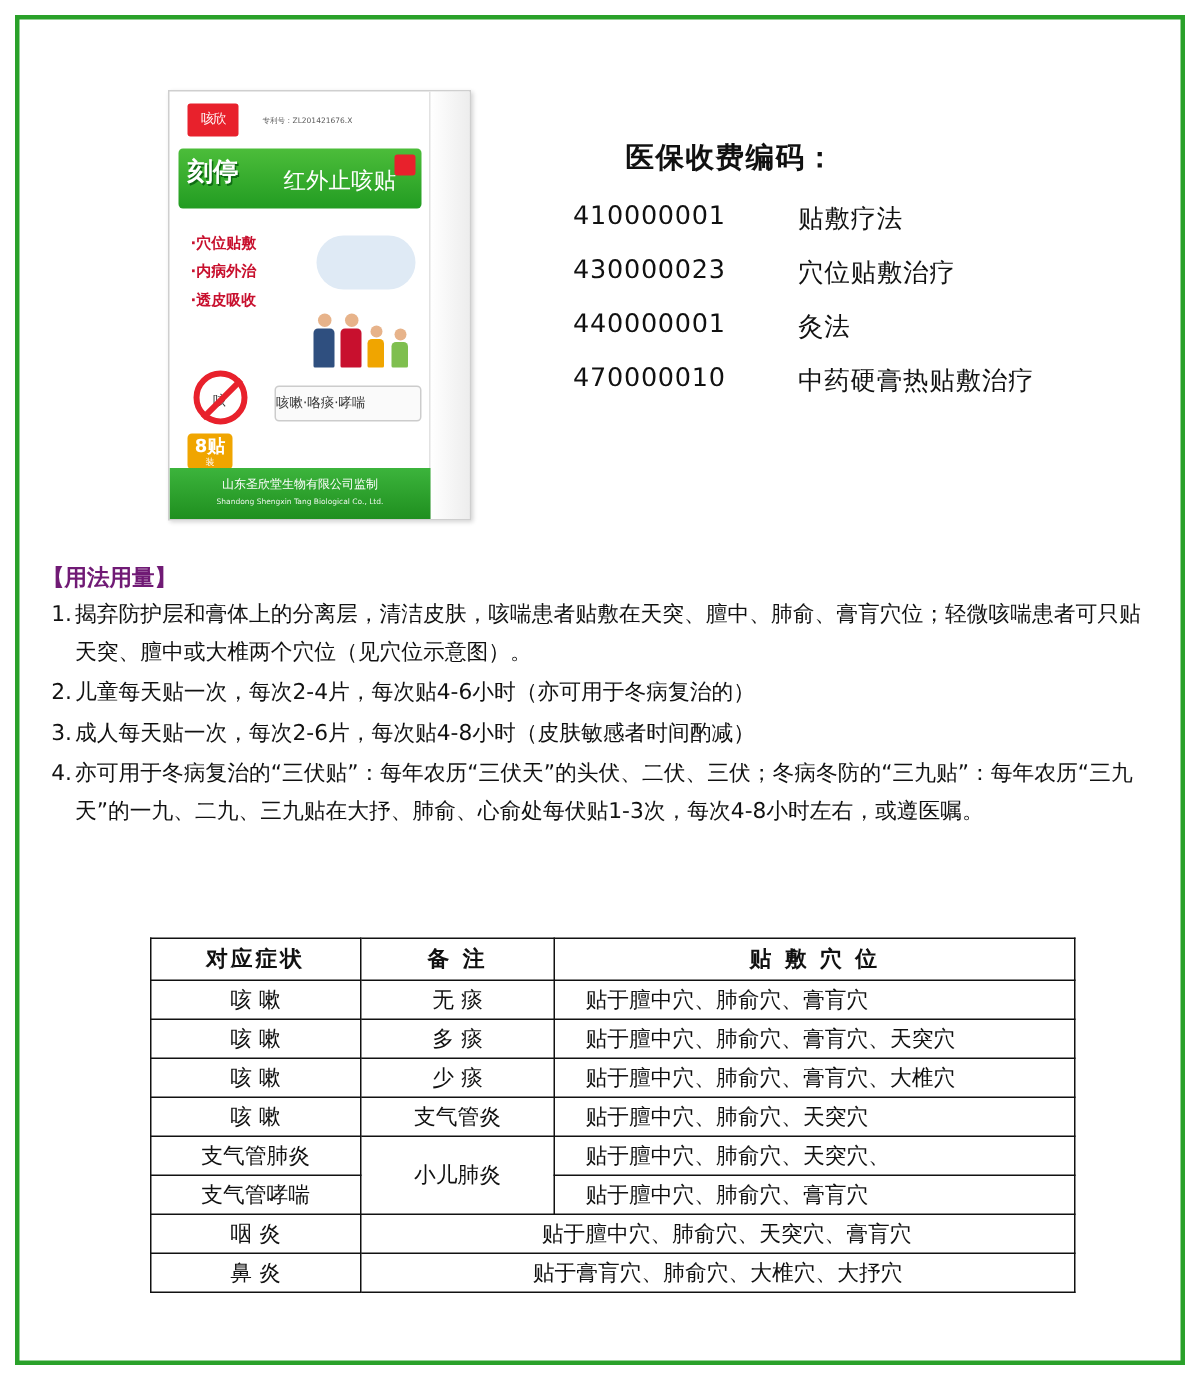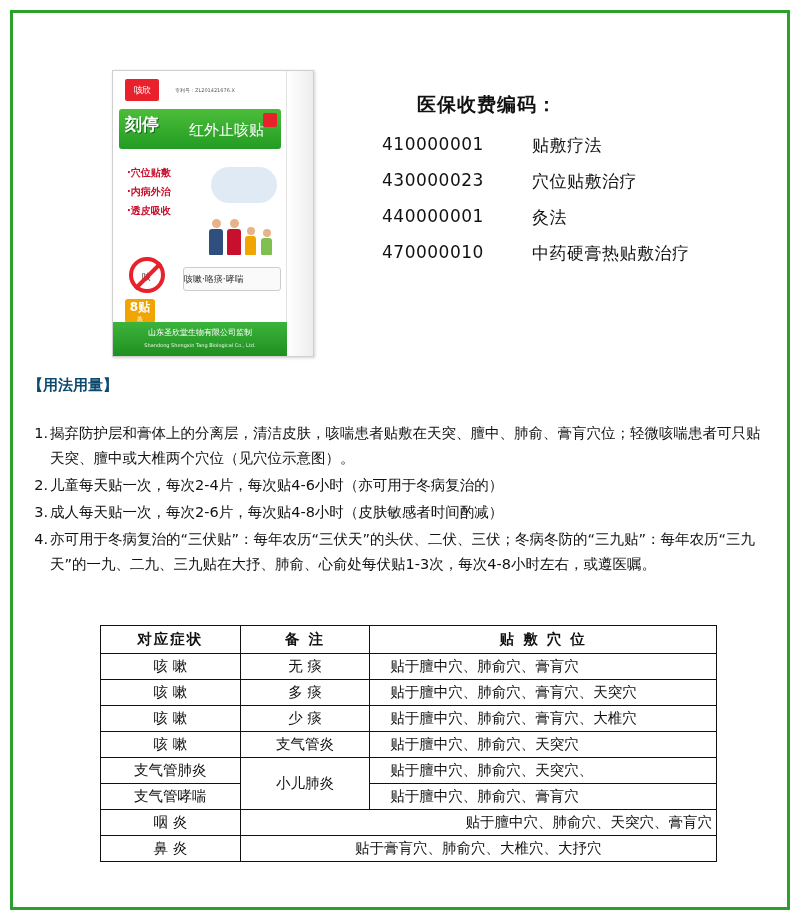--- a/index.html
+++ b/index.html
@@ -36,21 +36,20 @@
   .product-box {
     position: absolute;
     left: 112px;
     top: 60px;
     width: 200px;
     height: 285px;
     background: #ffffff;
     border: 1px solid #cfcfcf;
     box-shadow: 1px 1px 3px rgba(0,0,0,0.18);
     overflow: hidden;
-    margin-top: 10px;
   }
   .pb-side {
     position: absolute;
     right: 0;
     top: 0;
     width: 26px;
     height: 285px;
     background: linear-gradient(to right,#ffffff,#ededed);
     border-left: 1px solid #e2e2e2;
   }
@@ -268,22 +267,22 @@
   
   .usage {
     position: absolute;
     left: 28px;
     top: 376px;
     width: 744px;
   }
   .usage-heading {
     font-size: 15px;
     font-weight: bold;
-    color: #0c4a6e;
-    margin-bottom: 26px;
+    color: #701a75;
+    margin-bottom: 3px;
   }
   .usage-item {
     display: flex;
     font-size: 14.5px;
     line-height: 25px;
     color: #111111;
     margin-bottom: 2px;
   }
   .usage-num {
     width: 20px;
@@ -467,21 +466,21 @@
           <td>支气管肺炎</td>
           <td class="rowspan-cell" rowspan="2">小儿肺炎</td>
           <td class="col3">贴于膻中穴、肺俞穴、天突穴、</td>
         </tr>
         <tr>
           <td>支气管哮喘</td>
           <td class="col3">贴于膻中穴、肺俞穴、膏肓穴</td>
         </tr>
         <tr>
           <td>咽  炎</td>
-          <td class="col3" colspan="2" style="text-align:right;padding-left:16px;">贴于膻中穴、肺俞穴、天突穴、膏肓穴</td>
+          <td class="col3" colspan="2" style="text-align:center;padding-left:16px;">贴于膻中穴、肺俞穴、天突穴、膏肓穴</td>
         </tr>
         <tr>
           <td>鼻  炎</td>
           <td class="col3" colspan="2" style="text-align:center;padding-left:4px;margin-left:44px;">贴于膏肓穴、肺俞穴、大椎穴、大抒穴</td>
         </tr>
       </tbody>
     </table>
   </div>
 
 </div>

